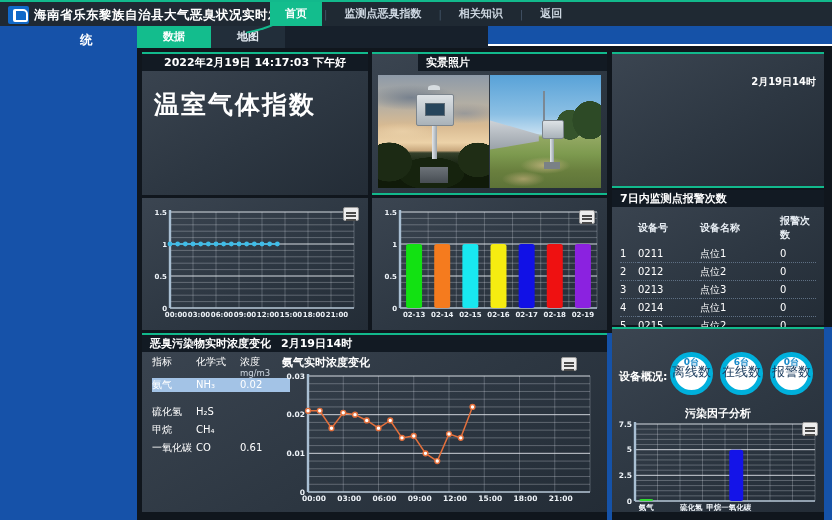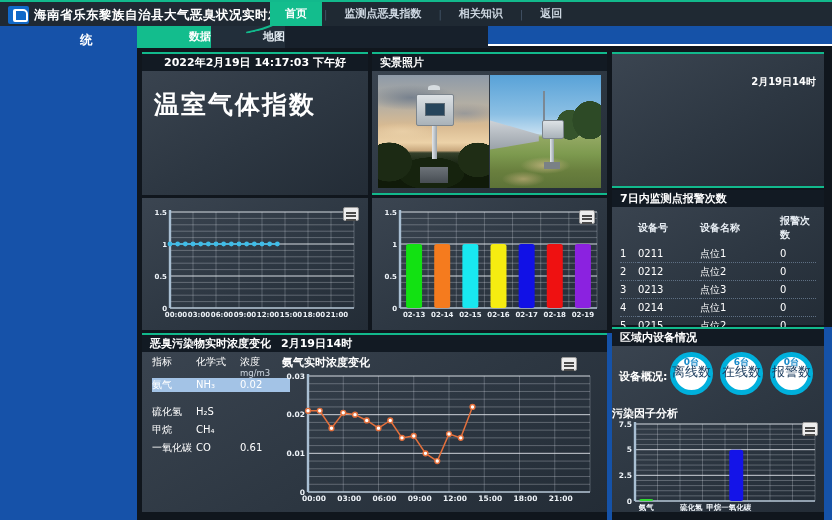--- a/index.html
+++ b/index.html
@@ -17,34 +17,34 @@
   .nav{position:absolute;left:270px;top:0;height:24px;display:flex;align-items:center;}
   .nav-item{display:inline-block;height:24px;line-height:24px;padding:0 15px;color:#cdd7e1;
     font-size:11px;font-weight:bold;text-decoration:none;cursor:pointer;white-space:nowrap;}
   .nav-item.active{background:#13bd8d;color:#fff;}
   .sep{color:#45566a;font-size:10px;margin:0 2px;}
   
   .blue-band{position:absolute;left:488px;top:26px;width:344px;height:18px;background:#1552a8;
     border-bottom:2px solid #fff;z-index:4;}
   .tabfill{position:absolute;left:137px;top:26px;width:353px;height:22px;background:#17202b;z-index:3;}
   .tabbar{position:absolute;left:137px;top:26px;height:22px;display:flex;z-index:4;}
-  .tab{width:74px;height:22px;line-height:22px;text-align:right;font-size:11px;font-weight:bold;
+  .tab{width:74px;height:22px;line-height:22px;text-align:center;font-size:11px;font-weight:bold;
     color:#e4ecf3;background:#222e3a;cursor:pointer;}
   .tab.tab-active{background:#13bd8d;color:#fff;}
   
   .sidebar{position:absolute;left:0;top:26px;width:137px;height:494px;background:#1652a9;z-index:2;}
   .sidebar span{position:absolute;left:80px;top:6px;color:#fff;font-size:12.5px;font-weight:bold;}
   .content{position:absolute;left:137px;top:48px;width:695px;height:472px;background:#10161d;z-index:1;}
   .blue-gap{position:absolute;left:607px;top:333px;width:5px;height:187px;background:#1552a8;z-index:2;}
   .blue-edge{position:absolute;left:824px;top:327px;width:8px;height:193px;background:#1552a8;z-index:2;}
   
   .panel{position:absolute;box-sizing:border-box;color:#dfe6ed;z-index:3;
     background:linear-gradient(150deg,#3b4551 0%,#2d3742 55%,#232c36 100%);}
   .bt{border-top:2px solid #12b98c;}
-  .bb{border-bottom:2px solid #12b98c;}
+  .bb{border-bottom:2px solid #12b98c;padding-left:46px;}
   .phead{height:17px;line-height:17px;background:#121a23;padding:0 8px;font-size:11px;
     font-weight:bold;color:#fff;white-space:nowrap;}
   .phead--center{text-align:center;}
   #p-datetime{left:142px;top:52px;width:226px;height:143px;}
   .headline{position:absolute;left:12px;top:34px;font-size:25px;font-weight:bold;color:#fff;letter-spacing:2px;}
   #p-photos{left:372px;top:52px;width:235px;height:143px;}
   #p-weather{left:612px;top:52px;width:212px;height:136px;}
   .weather-date{position:absolute;top:21px;right:8px;font-size:10px;font-weight:bold;color:#fff;}
   #p-flat{left:142px;top:198px;width:226px;height:132px;}
   #p-week{left:372px;top:198px;width:235px;height:132px;}
@@ -104,21 +104,21 @@
   .gap{margin-top:4px;}
   .chart-g{position:absolute;left:140px;top:20px;width:320px;height:156px;}
   .chart-g-title{text-align:left;font-size:11px;font-weight:bold;color:#fff;height:15px;line-height:15px;}
   
   .overview-label{position:absolute;left:7px;top:40px;font-size:11px;font-weight:bold;color:#fff;}
   .stats{position:absolute;left:58px;top:23px;display:flex;gap:7px;}
   .stat{width:33px;height:33px;border-radius:50%;background:#fff;border:5px solid #00b0dc;
     display:flex;flex-direction:column;align-items:center;}
   .stat-count{color:#1789c9;font-size:9px;font-weight:bold;line-height:10px;}
   .stat-label{color:#17395c;font-size:13px;font-weight:normal;line-height:10px;white-space:nowrap;}
-  .analysis-title{position:absolute;left:0;top:77px;width:100%;text-align:left;font-size:11px;font-weight:bold;color:#fff;}
+  .analysis-title{position:absolute;left:0;top:77px;width:100%;text-align:center;font-size:11px;font-weight:bold;color:#fff;}
   
   .menu-btn{position:absolute;width:16px;height:14px;background:#ededed;border:1px solid #9a9a9a;
     border-radius:2px;cursor:pointer;padding-top:2px;box-sizing:border-box;}
   .menu-btn span{display:block;width:10px;height:2px;background:#4a4a4a;margin:1.5px auto;}
   svg{display:block;}
 </style>
 </head>
 <body>
 
 <div class="content"></div>
@@ -459,21 +459,20 @@
       </svg>
   </div>
   <div class="menu-btn" style="right:30px;top:22px">
       <span></span>
       <span></span>
       <span></span>
     </div>
 </div>
 
 <div class="panel bt" id="p-device">
-  <div class="phead">区域内设备情况</div>
   <div class="overview-label">设备概况:</div>
   <div class="stats">
     <div class="stat">
       <div class="stat-count">0台</div>
       <div class="stat-label">离线数</div>
     </div>
     <div class="stat">
       <div class="stat-count">6台</div>
       <div class="stat-label">在线数</div>
     </div>

